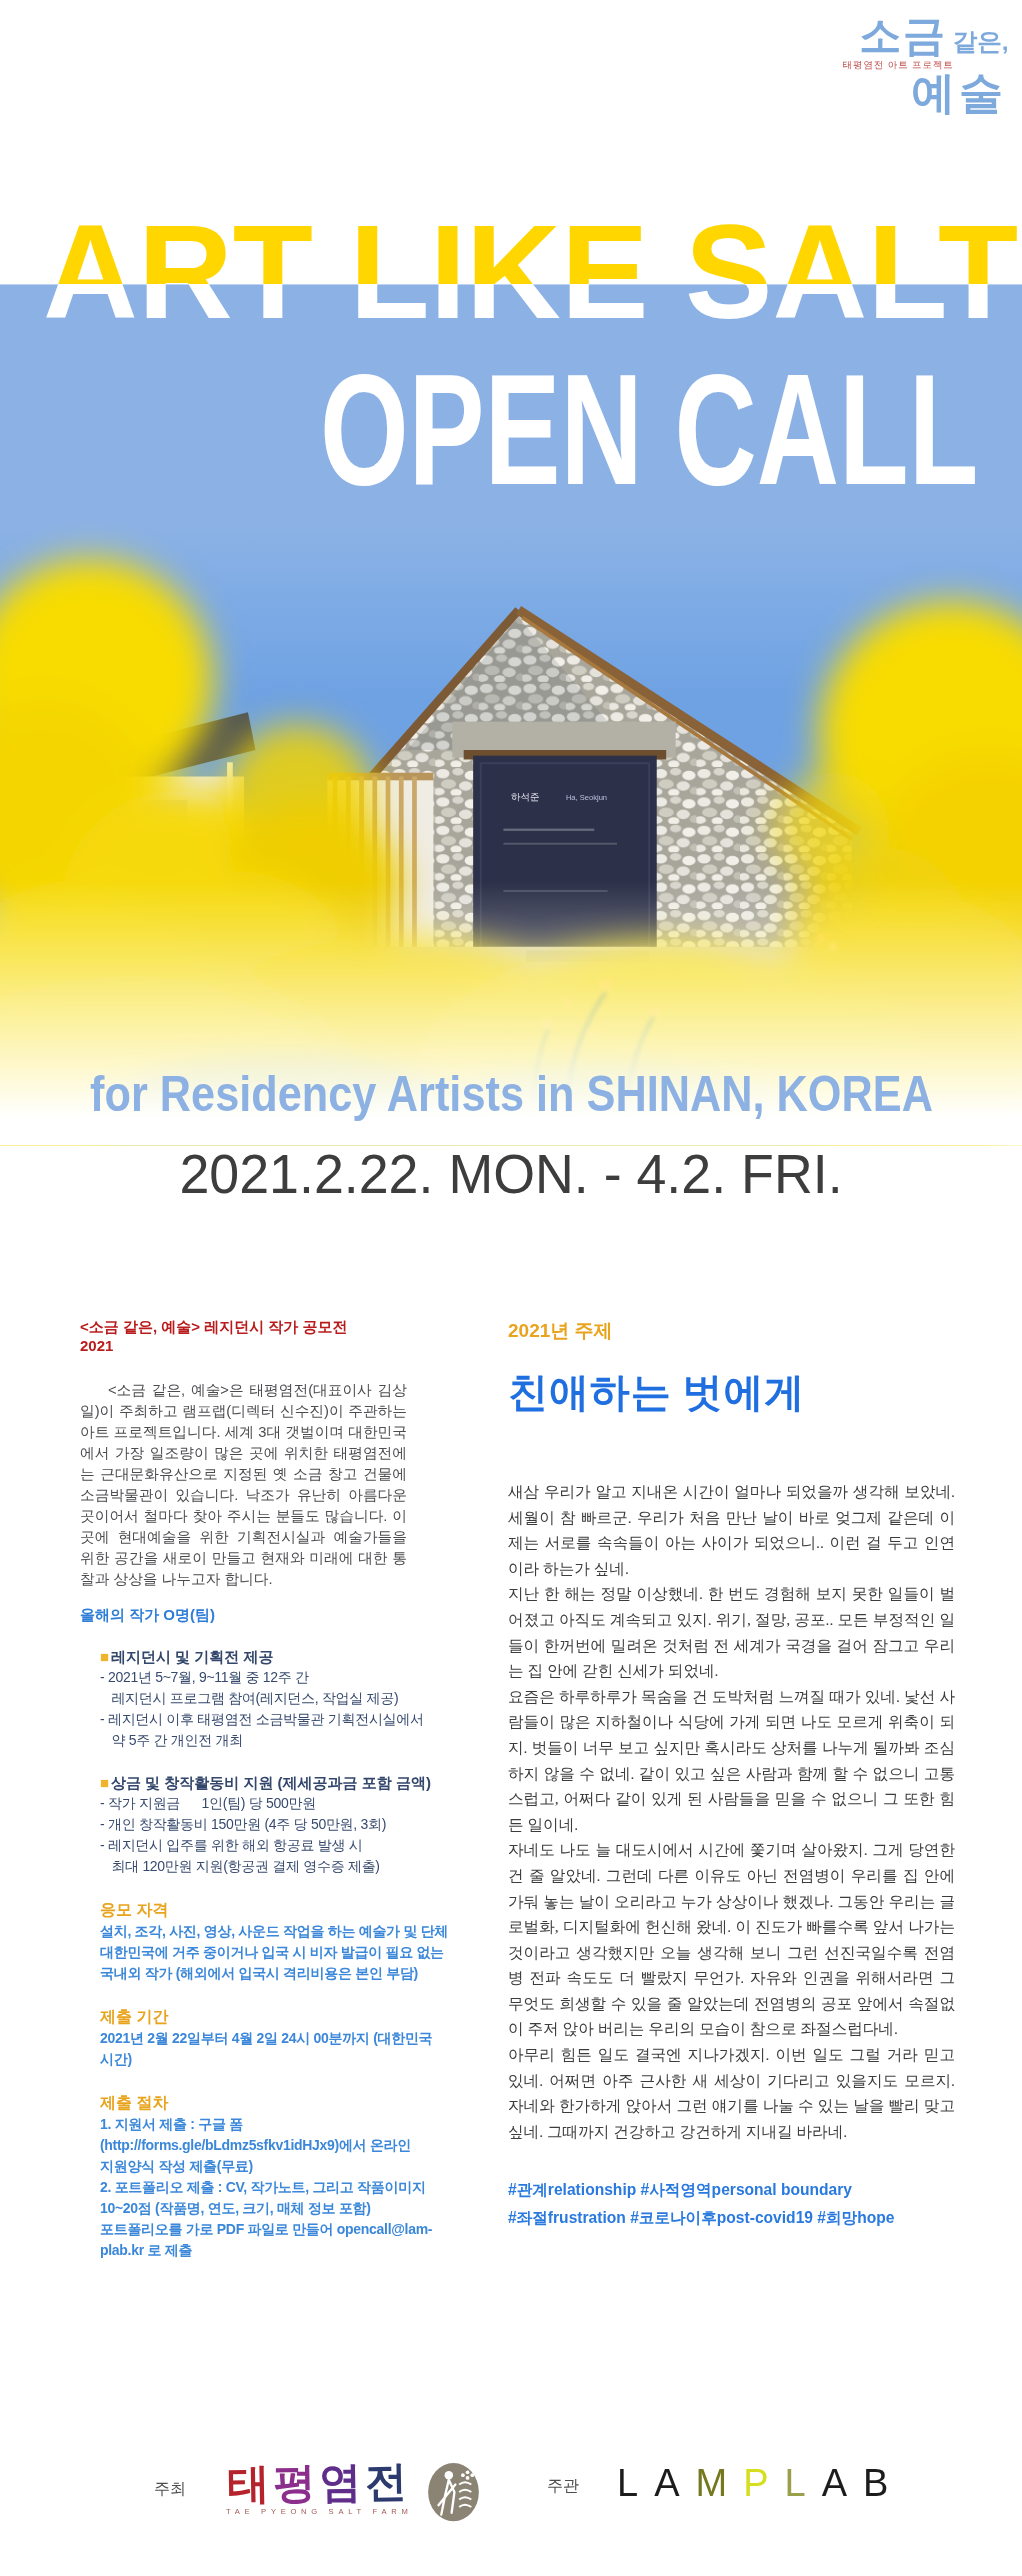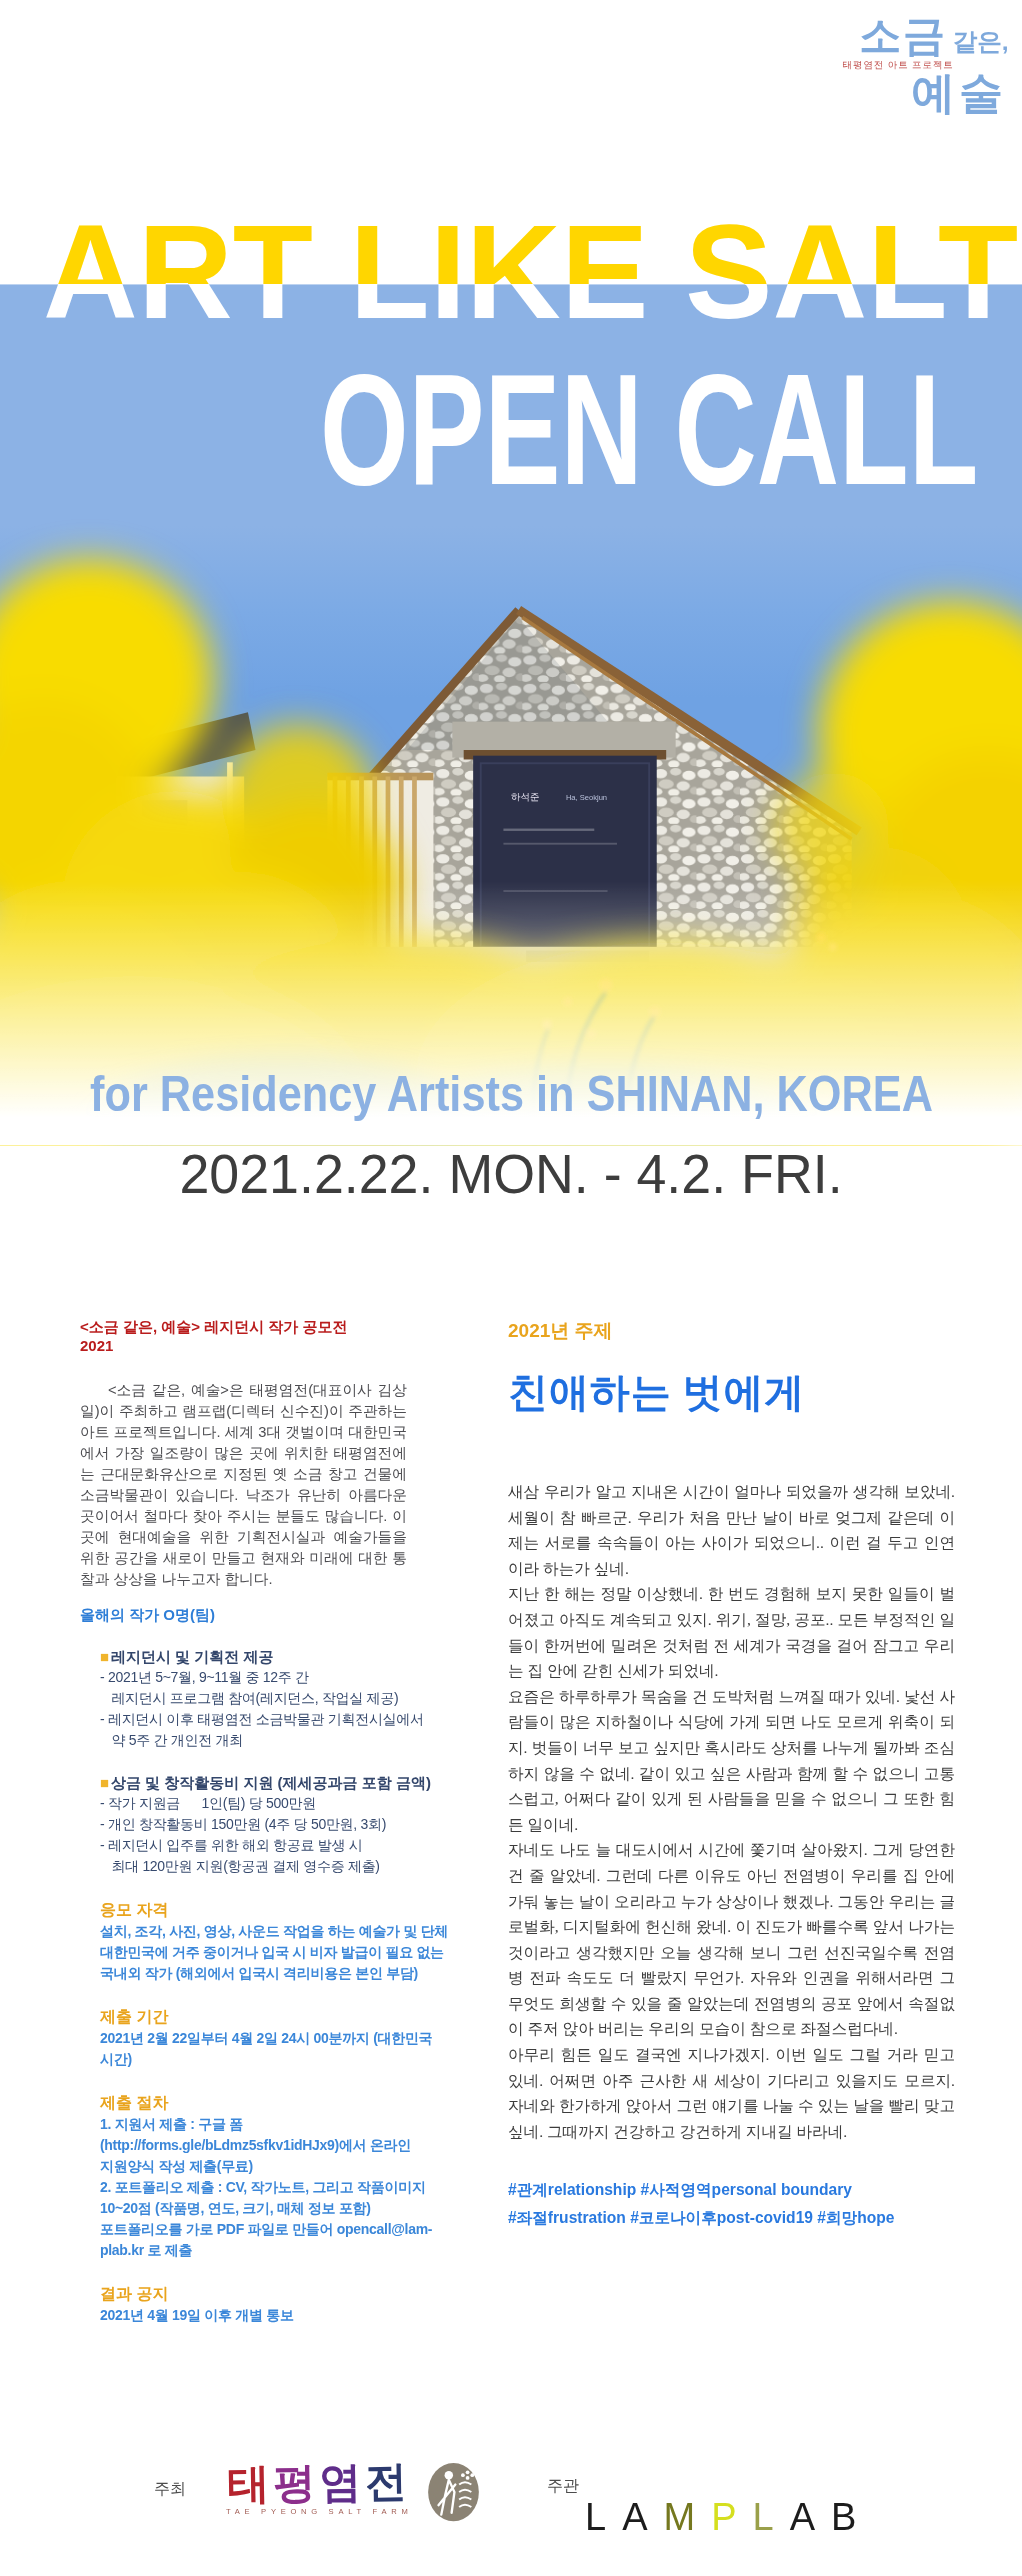--- a/index.html
+++ b/index.html
@@ -60,21 +60,21 @@
   .footer{position:absolute;left:0;top:2435px;width:1022px;height:123px;}
   .host{position:absolute;left:154px;top:26.5px;display:flex;align-items:flex-start;}
   .host-label{font-size:16px;color:#4c4c4c;margin-top:17px;}
   .tp-logo{margin-left:40px;text-align:center;}
   .tp-word{font-family:"Liberation Serif",serif;font-weight:700;font-size:42px;
            line-height:1;letter-spacing:3.8px;transform:rotate(-1deg);}
   .tp-word .c0{color:#b5232d;} .tp-word .c1{color:#8c2f8c;}
   .tp-word .c2{color:#5f2d8a;} .tp-word .c3{color:#2c3a6e;}
   .tp-caption{font-size:7.6px;letter-spacing:4.7px;color:#a05b52;margin-top:3.8px;}
   .stamp{margin-left:13.3px;margin-top:0px;}
-  .org{position:absolute;left:547px;top:28px;display:flex;align-items:flex-start;flex-direction:column;}
+  .org{position:absolute;left:547px;top:28px;display:flex;align-items:flex-start;}
   .org-label{font-size:16px;color:#4c4c4c;margin-top:13.3px;}
   .ll-word{margin-left:38px;font-size:38px;font-weight:400;letter-spacing:16px;
            color:#1c1c1c;line-height:1.1;white-space:nowrap;}
   .ll-word .m0,.ll-word .m1,.ll-word .m5,.ll-word .m6{color:#1c1c1c;}
   .ll-word .m2{color:#75781f;} .ll-word .m3{color:#d5df1f;} .ll-word .m4{color:#9aa04a;}
 </style>
 </head>
 <body>
 
 <div class="page">
@@ -278,24 +278,20 @@
       <div class="sec-h">제출 절차</div>
       <div class="ln">1. 지원서 제출 : 구글 폼</div>
       <div class="ln">(http://forms.gle/bLdmz5sfkv1idHJx9)에서 온라인</div>
       <div class="ln">지원양식 작성 제출(무료)</div>
       <div class="ln">2. 포트폴리오 제출 : CV, 작가노트, 그리고 작품이미지</div>
       <div class="ln">10~20점 (작품명, 연도, 크기, 매체 정보 포함)</div>
       <div class="ln">포트폴리오를 가로 PDF 파일로 만들어 opencall@lam-</div>
       <div class="ln">plab.kr 로 제출</div>
     </div>
 
-    <div class="sec sec-o">
-      <div class="sec-h">결과 공지</div>
-      <div class="ln">2021년 4월 19일 이후 개별 통보</div>
-    </div>
 
   </div>
 
   <div class="col-right">
     <div class="theme-label">2021년 주제</div>
     <div class="theme-title">친애하는 벗에게</div>
     <div class="letter">
       <p>새삼 우리가 알고 지내온 시간이 얼마나 되었을까 생각해 보았네. 세월이 참 빠르군. 우리가 처음 만난 날이 바로 엊그제 같은데 이제는 서로를 속속들이 아는 사이가 되었으니.. 이런 걸 두고 인연이라 하는가 싶네.</p>
       <p>지난 한 해는 정말 이상했네. 한 번도 경험해 보지 못한 일들이 벌어졌고 아직도 계속되고 있지. 위기, 절망, 공포.. 모든 부정적인 일들이 한꺼번에 밀려온 것처럼 전 세계가 국경을 걸어 잠그고 우리는 집 안에 갇힌 신세가 되었네.</p>
       <p>요즘은 하루하루가 목숨을 건 도박처럼 느껴질 때가 있네. 낯선 사람들이 많은 지하철이나 식당에 가게 되면 나도 모르게 위축이 되지. 벗들이 너무 보고 싶지만 혹시라도 상처를 나누게 될까봐 조심하지 않을 수 없네. 같이 있고 싶은 사람과 함께 할 수 없으니 고통스럽고, 어쩌다 같이 있게 된 사람들을 믿을 수 없으니 그 또한 힘든 일이네.</p>

